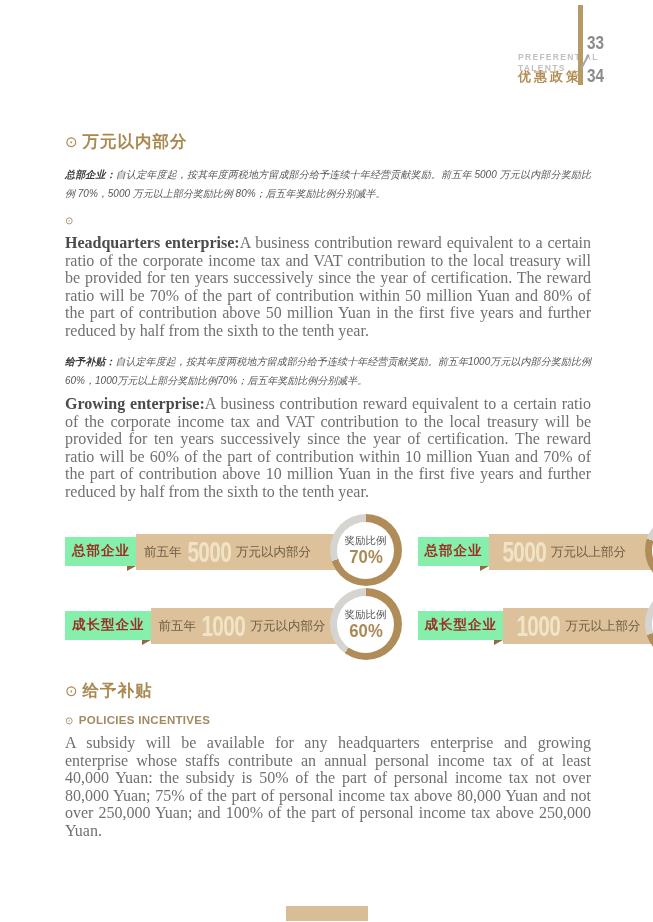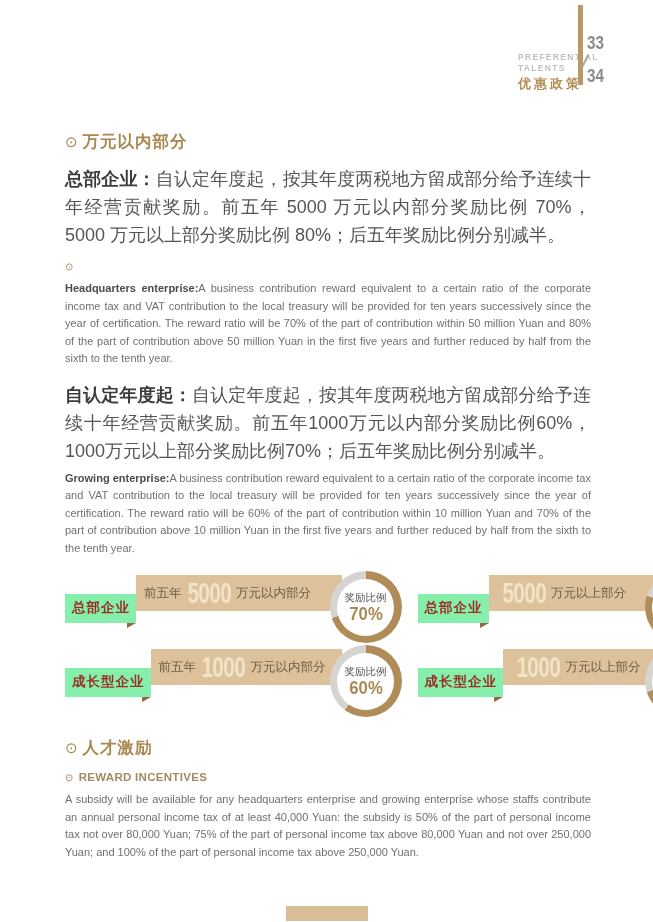--- a/index.html
+++ b/index.html
@@ -13,53 +13,53 @@
   
   .vbar{position:absolute;left:578px;top:5px;width:5px;height:80px;background:#b59a63;}
   .pagenum{position:absolute;left:587px;font-size:18px;font-weight:700;color:#8b8b8b;
     transform:scaleX(.85);transform-origin:left top;letter-spacing:0;}
   .pagenum.top{top:33px;}
   .pagenum.bottom{top:66px;}
   .slash{position:absolute;left:584px;top:54px;width:1.5px;height:15px;background:#a8a8a8;
     transform:rotate(28deg);}
   .cat-en{position:absolute;left:518px;top:52px;font-size:8.5px;line-height:10.5px;
     letter-spacing:1.3px;color:#c3c0bb;font-weight:700;}
-  .cat-zh{position:absolute;left:518px;top:75px;font-size:13px;letter-spacing:3px;
+  .cat-zh{position:absolute;left:518px;top:68px;font-size:13px;letter-spacing:3px;
     color:#b28e55;font-weight:700;}
 
   
   .main{position:absolute;left:65px;top:131px;width:526px;}
 
   .sec-title{display:flex;align-items:center;gap:4px;margin:0 0 12px 0;
     color:#a98950;font-size:16.5px;font-weight:700;letter-spacing:1px;}
   .sec-title .bullet{font-size:15px;font-weight:400;}
 
-  p.zh{margin:0 0 12px 0;font-size:18px;line-height:28px;color:#555555;
-    text-align:justify;}
+  p.zh{margin:0 0 12px 0;font-size:10px;line-height:19px;color:#555555;
+    text-align:justify;font-style:italic;}
   p.zh b{color:#3c3c3c;}
   p.zh.tight{margin-bottom:5px;}
 
   .en-heading{display:flex;align-items:center;gap:5px;margin:4px 0 8px 0;
     color:#a28a62;font-size:11.5px;font-weight:700;letter-spacing:.3px;}
   .en-heading .bullet{font-size:10px;font-weight:400;}
 
-  p.en{margin:0 0 13px 0;font-size:11px;line-height:17.5px;color:#707070;
-    text-align:justify;}
+  p.en{margin:0 0 13px 0;font-size:16px;line-height:17.5px;color:#707070;
+    text-align:justify;font-family:Liberation Serif, serif;}
   p.en b{color:#4b4b4b;}
 
   
   .reward-grid{display:grid;grid-template-columns:1fr 1fr;column-gap:16px;
     margin:14px 0 4px 0;}
   .reward-item{display:flex;align-items:flex-start;height:74px;}
   .entity-tag{margin-top:23px;background:#86efac;color:#9c2f23;font-weight:700;
     font-size:13.5px;letter-spacing:1px;padding:5px 6px 6px 7px;white-space:nowrap;
     position:relative;z-index:1;}
   .entity-tag::after{content:"";position:absolute;top:100%;right:0;width:0;height:0;
     border-top:5px solid #8f6b45;border-right:9px solid transparent;}
-  .bar{flex:1;margin-top:4px;height:36px;background:#dcc19b;display:flex;
+  .bar{flex:1;margin-top:20px;height:36px;background:#dcc19b;display:flex;
     align-items:center;padding:0 16px 0 8px;gap:5px;min-width:0;}
   .bar-prefix,.bar-suffix{font-size:12.5px;color:#6d5c43;white-space:nowrap;}
   .bar-amount{font-size:29px;font-weight:700;color:#f0e3c6;display:inline-block;
     transform:scaleX(.72);transform-origin:center;letter-spacing:-1px;margin:0 -8px;}
   .donut{width:72px;height:72px;border-radius:50%;margin-left:-12px;flex:0 0 auto;
     display:flex;align-items:center;justify-content:center;z-index:2;}
   .donut-inner{width:57px;height:57px;border-radius:50%;background:#ffffff;
     display:flex;flex-direction:column;align-items:center;justify-content:center;}
   .donut-label{font-size:10.5px;color:#525252;line-height:12px;}
   .donut-percent{font-size:19px;font-weight:700;color:#a98a55;line-height:21px;
@@ -91,21 +91,21 @@
     </h2>
 
     <p class="zh"><b>总部企业：</b><span>自认定年度起，按其年度两税地方留成部分给予连续十年经营贡献奖励。前五年 5000 万元以内部分奖励比例 70%，5000 万元以上部分奖励比例 80%；后五年奖励比例分别减半。</span></p>
 
     <h3 class="en-heading">
       <span class="bullet">⊙</span>
     </h3>
 
     <p class="en"><b>Headquarters enterprise:</b><span>A business contribution reward equivalent to a certain ratio of the corporate income tax and VAT contribution to the local treasury will be provided for ten years successively since the year of certification. The reward ratio will be 70% of the part of contribution within 50 million Yuan and 80% of the part of contribution above 50 million Yuan in the first five years and further reduced by half from the sixth to the tenth year.</span></p>
 
-    <p class="zh tight"><b>自认定年度起：</b><span>自认定年度起，按其年度两税地方留成部分给予连续十年经营贡献奖励。前五年1000万元以内部分奖励比例60%，1000万元以上部分奖励比例70%；后五年奖励比例分别减半。</span></p>
+    <p class="zh tight"><b>给予补贴：</b><span>自认定年度起，按其年度两税地方留成部分给予连续十年经营贡献奖励。前五年1000万元以内部分奖励比例60%，1000万元以上部分奖励比例70%；后五年奖励比例分别减半。</span></p>
 
     <p class="en"><b>Growing enterprise:</b><span>A business contribution reward equivalent to a certain ratio of the corporate income tax and VAT contribution to the local treasury will be provided for ten years successively since the year of certification. The reward ratio will be 60% of the part of contribution within 10 million Yuan and 70% of the part of contribution above 10 million Yuan in the first five years and further reduced by half from the sixth to the tenth year.</span></p>
 
     <div class="reward-grid">
 
       <div class="reward-item">
         <div class="entity-tag">总部企业</div>
         <div class="bar">
           <span class="bar-prefix">前五年</span>
           <span class="bar-amount">5000</span>
@@ -161,27 +161,27 @@
             
             
           </div>
         </div>
       </div>
 
     </div>
 
     <h2 class="sec-title" style="margin-top:18px;">
       <span class="bullet">⊙</span>
-      <span>人才激励</span>
+      <span>给予补贴</span>
     </h2>
 
 
     <h3 class="en-heading">
       <span class="bullet">⊙</span>
-      <span>REWARD INCENTIVES</span>
+      <span>POLICIES INCENTIVES</span>
     </h3>
 
     <p class="en"><span>A subsidy will be available for any headquarters enterprise and growing enterprise whose staffs contribute an annual personal income tax of at least 40,000 Yuan: the subsidy is 50% of the part of personal income tax not over 80,000 Yuan; 75% of the part of personal income tax above 80,000 Yuan and not over 250,000 Yuan; and 100% of the part of personal income tax above 250,000 Yuan.</span></p>
 
   </div>
 
   <div class="bottom-bar"></div>
 </div>
 
 </body></html>

